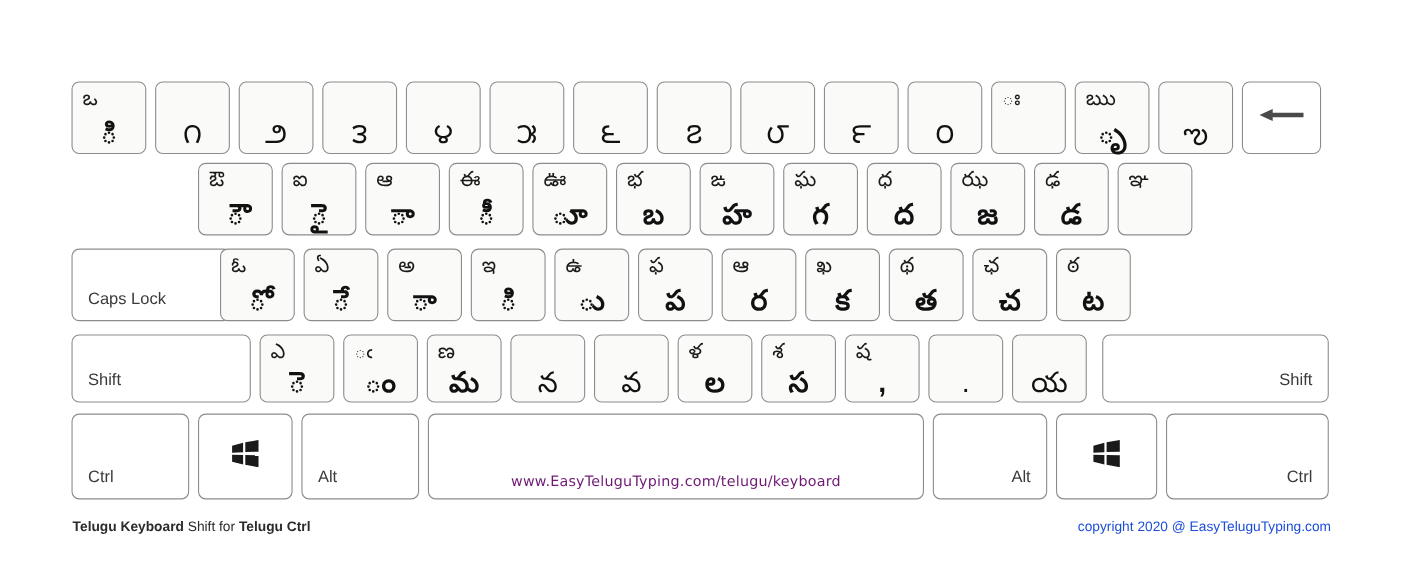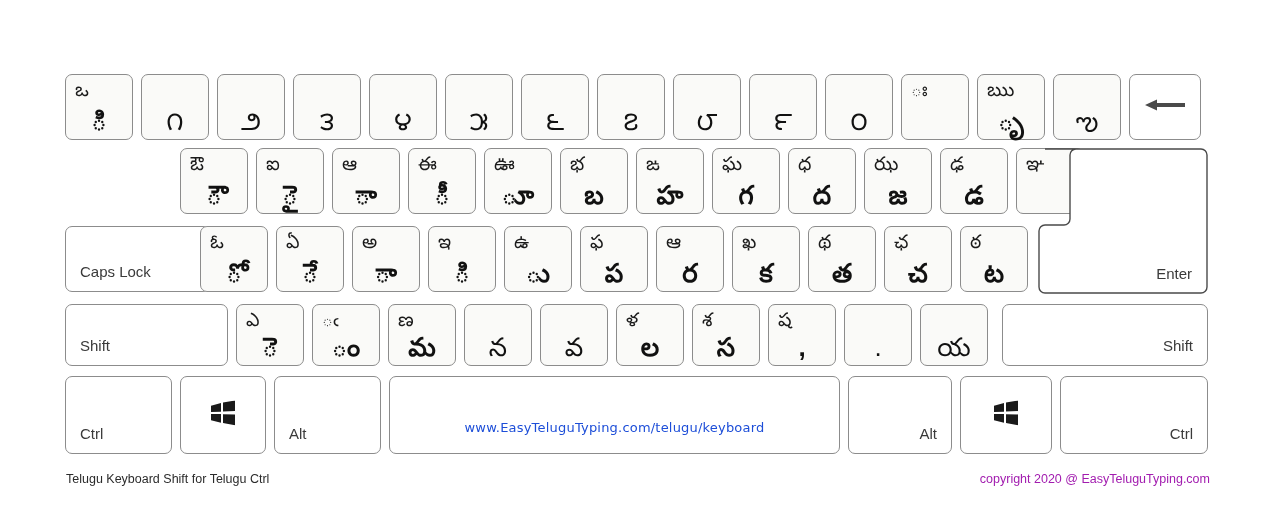--- a/index.html
+++ b/index.html
@@ -69,24 +69,24 @@
     color: #3a3a3a;
     white-space: nowrap;
   }
   .mod-label.bl { left: 14px; bottom: 10px; }
   .mod-label.br { right: 14px; bottom: 10px; }
 
   .space-label {
     position: absolute;
     left: 50%;
     transform: translateX(-50%);
-    bottom: 18px;
+    bottom: 7px;
     font-size: 13px;
     letter-spacing: 0.2px;
-    color: #1d4ed8;
+    color: #701a75;
     font-family: "DejaVu Sans", sans-serif;
     white-space: nowrap;
   }
 
   
   .arrow-icon {
     position: absolute;
     left: 50%;
     top: 50%;
     transform: translate(-50%, -50%);
@@ -123,22 +123,22 @@
 
   
   .footer {
     position: absolute;
     bottom: 44px;
     font-size: 12.5px;
     color: #2b2b2b;
     white-space: nowrap;
   }
   #footer-left { left: 66px; }
-  #footer-right { right: 70px; color: #a21caf; }
-  .b { font-weight: 400; }
+  #footer-right { right: 70px; color: #1d4ed8; }
+  .b { font-weight: 700; }
 </style>
 </head>
 <body>
 
 <div id="keyboard">
 
   <div id="row-number"></div>
 
   <div id="row-tab"></div>
 
@@ -362,21 +362,13 @@
       <span class="win-icon"><svg width="26" height="25" viewBox="0 0 26 25">
           <path d="M1 5.2 L11 2.6 L11 11.2 L1 11.6 Z" fill="#1a1a1a"></path>
           <path d="M13 2.1 L25 0 L25 10.6 L13 11.0 Z" fill="#1a1a1a"></path>
           <path d="M1 13.4 L11 13.6 L11 22.2 L1 19.8 Z" fill="#1a1a1a"></path>
           <path d="M13 13.7 L25 13.9 L25 24.8 L13 22.5 Z" fill="#1a1a1a"></path>
         </svg></span>
     </div>
     <div class="key plain" style="left: 1060px; top: 376px; width: 148px; height: 78px;">
       <span class="mod-label br">Ctrl</span>
     </div>
-    <div id="enter-key">
-    <svg class="enter-shape" viewBox="0 0 170 146" preserveAspectRatio="none">
-      <path d="M 7,1 H 163 A 6,6 0 0 1 169,7 V 139 A 6,6 0 0 1 163,145 H 7
-               A 6,6 0 0 1 1,139 V 83 A 6,6 0 0 1 7,77 H 26 A 6,6 0 0 0 32,71
-               V 7 A 6,6 0 0 1 38,1 Z" fill="#ffffff" stroke="#4a4a4a" stroke-width="1.4"></path>
-    </svg>
-    <span class="enter-text">Enter</span>
   </div>
-  </div>
 
 </body></html>

